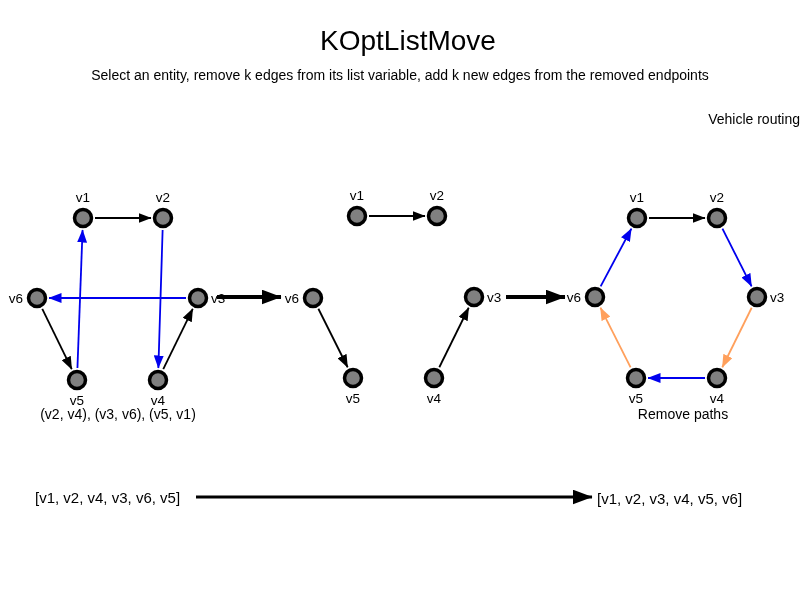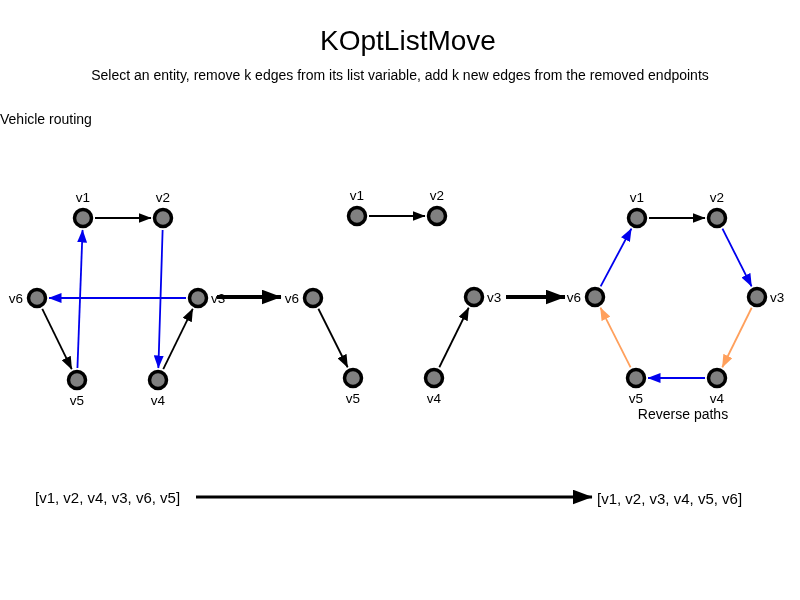--- a/index.html
+++ b/index.html
@@ -1,21 +1,21 @@
 <!DOCTYPE html>
 <html><head>
 <meta charset="utf-8">
 <style>
   html, body { margin: 0; padding: 0; background: #ffffff; }
   body { width: 800px; height: 600px; font-family: "Liberation Sans", sans-serif; color: #000; }
   .canvas { position: relative; width: 800px; height: 600px; background: #fff; overflow: hidden; }
   .title { position: absolute; top: 25px; left: 0; width: 100%; text-align: center;
            font-size: 28px; letter-spacing: 0px; white-space: nowrap; margin-left: 8px; }
   .subtitle { position: absolute; top: 67px; left: 0; width: 100%; text-align: center; font-size: 14px; }
-  .section-label { position: absolute; top: 111px; left: 0; width: 100%; text-align: left; font-size: 14px; }
+  .section-label { position: absolute; top: 111px; left: 0; width: 100%; text-align: right; font-size: 14px; }
   svg.diagram { position: absolute; left: 0; top: 0; }
   .caption { position: absolute; transform: translateX(-50%); text-align: center;
              font-size: 14px; line-height: 19px; white-space: nowrap; }
   .list-text { position: absolute; font-size: 15px; white-space: nowrap; }
 </style>
 </head>
 <body>
 
 <div class="canvas">
 
@@ -96,21 +96,22 @@
         <text x="637" y="202" text-anchor="middle" font-size="13.5" fill="#000000">v1</text>
         <text x="717" y="202" text-anchor="middle" font-size="13.5" fill="#000000">v2</text>
         <text x="770" y="301.5" text-anchor="start" font-size="13.5" fill="#000000">v3</text>
         <text x="717" y="403" text-anchor="middle" font-size="13.5" fill="#000000">v4</text>
         <text x="636" y="403" text-anchor="middle" font-size="13.5" fill="#000000">v5</text>
         <text x="581" y="301.5" text-anchor="end" font-size="13.5" fill="#000000">v6</text>
       </g>
   </svg>
 
   <div class="caption" style="left:118px; top:405px">
+    <div>(v2, v4), (v3, v6), (v5, v1)</div>
   </div>
   <div class="caption" style="left:683px; top:405px">
-    <div>Reverse paths</div>
+    <div>Remove paths</div>
   </div>
 
   <div class="list-text" style="left:35px; top:489px">[v1, v2, v4, v3, v6, v5]</div>
   <div class="list-text" style="left:597px; top:490px">[v1, v2, v3, v4, v5, v6]</div>
 
 </div>
 
 </body></html>

